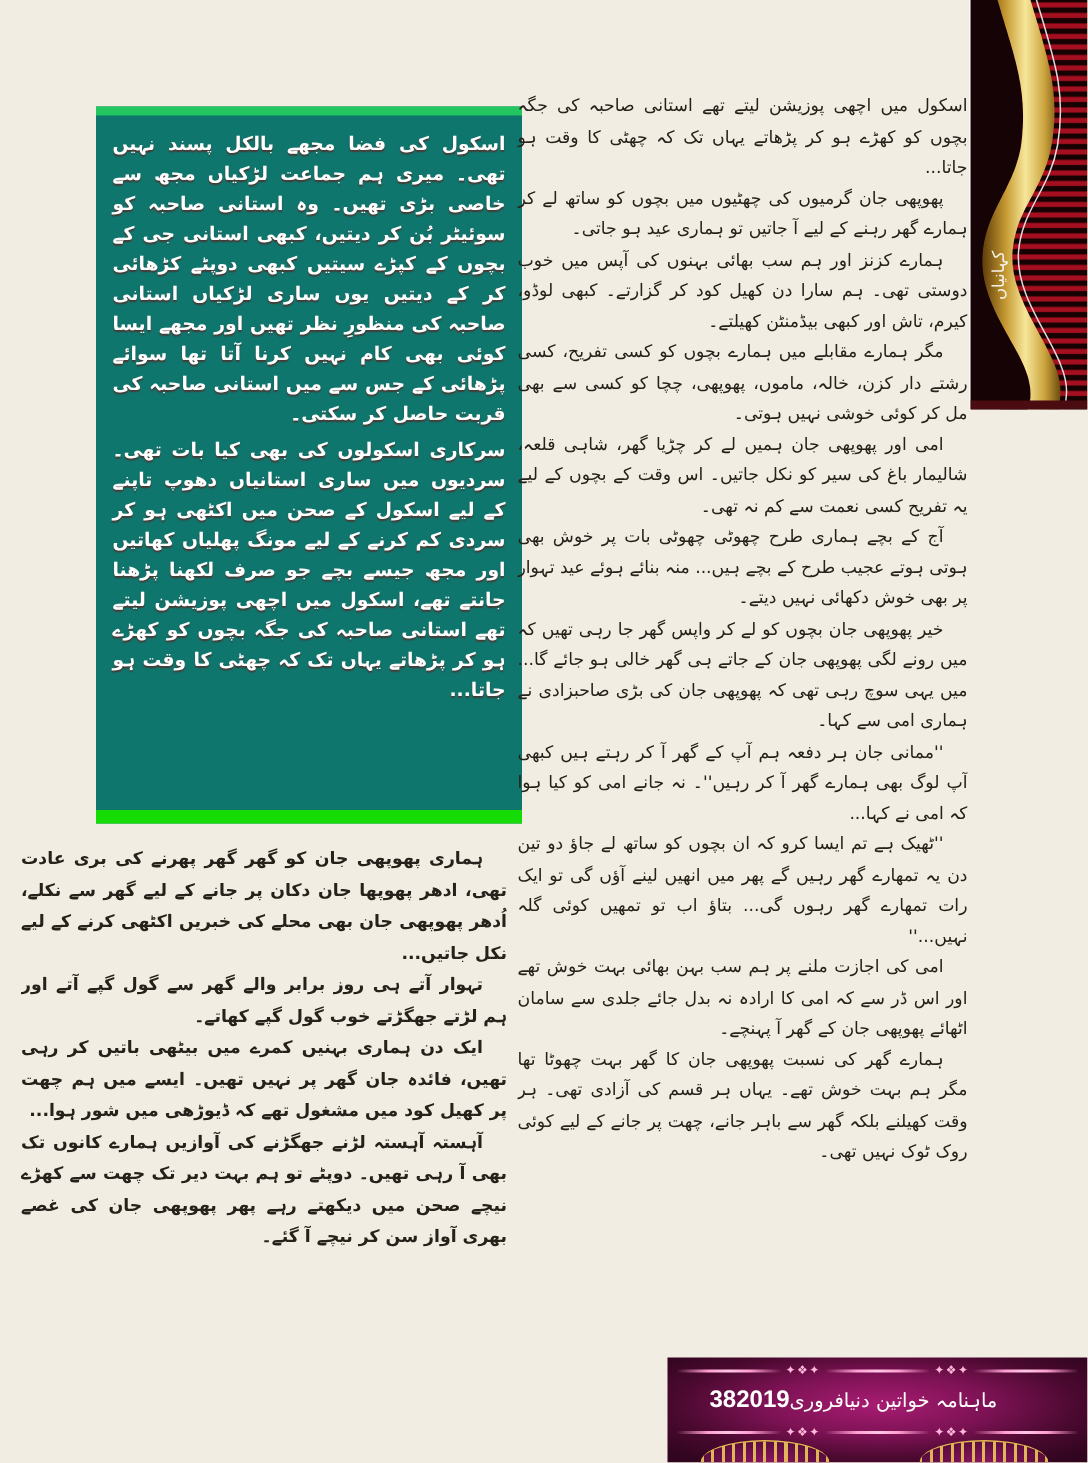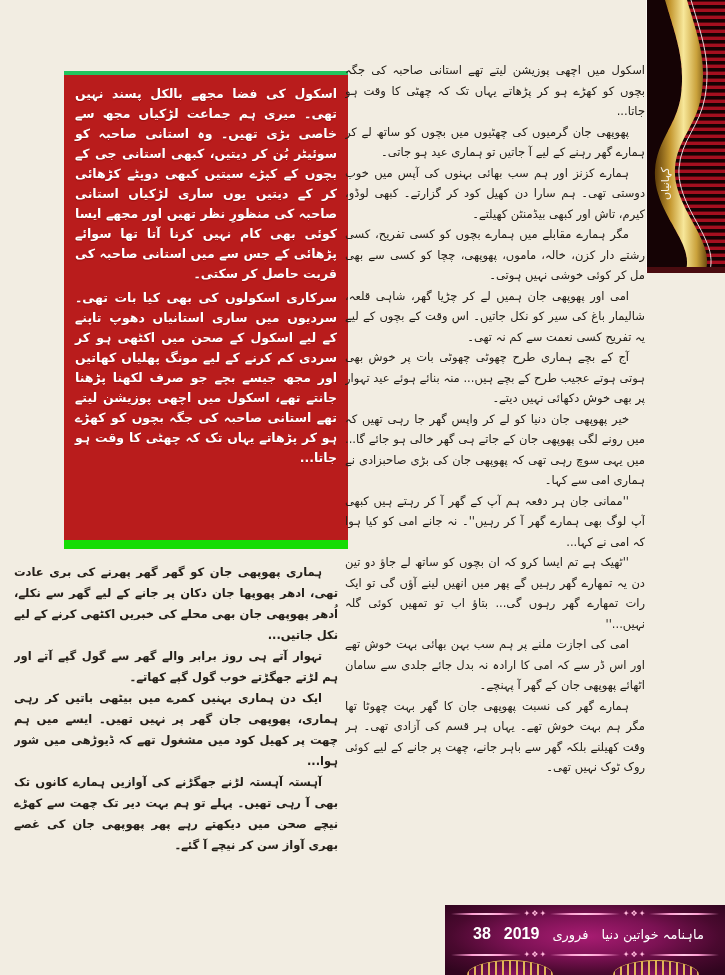--- a/index.html
+++ b/index.html
@@ -15,22 +15,22 @@
   .sidebar{
     position:absolute;top:0;right:0;width:78px;height:273px;
     box-shadow:-1px 0 0 rgba(255,255,255,.6);
   }
   .sidebar svg{display:block;width:100%;height:100%;}
 
   
   .red-box{
     position:absolute;left:64px;top:71px;width:284px;height:478px;
     box-sizing:border-box;
-    background:#b91c1c;
-    border-top:4px solid #22c55e;
+    background:#0f766e;
+    border-top:6px solid #22c55e;
     border-bottom:9px solid #15dc05;
     padding:9px 11px 6px 11px;
     direction:rtl;text-align:justify;
     color:#ffffff;font-weight:bold;
     font-size:12.5px;line-height:20px;
     overflow:hidden;
     text-shadow:0 1px 1px rgba(120,10,5,.55);
   }
   .red-box p{margin:0 0 4px 0;}
 
@@ -50,21 +50,21 @@
     background:
       radial-gradient(ellipse 65% 70% at 50% 45%, #a81c72 0%, #7c1254 42%, #4a092f 74%, #31051f 100%);
     display:flex;flex-direction:column;
     box-sizing:border-box;padding-top:3px;
   }
   .orn{display:flex;align-items:center;height:11px;padding:0 6px;}
   .orn .seg{flex:1;height:2px;background:linear-gradient(90deg,transparent,#ff9ed2 30%,#ffc7e4 50%,#ff9ed2 70%,transparent);}
   .orn .motif{color:#ffb7da;font-size:8px;line-height:8px;padding:0 3px;letter-spacing:1px;}
   .footer-row{
     flex:1;display:flex;direction:ltr;align-items:center;
-    gap:13px;padding:0 10px 0 28px;color:#ffffff;
+    gap:0;padding:0 10px 0 28px;color:#ffffff;
   }
   .footer-row .num{font-family:"Liberation Sans",sans-serif;font-weight:bold;font-size:16px;}
   .footer-row .urdu{font-size:13px;white-space:nowrap;}
   .fans{position:relative;height:15px;}
   .fan{
     position:absolute;bottom:0;width:86px;height:14px;
     border-radius:100% 100% 0 0 / 200% 200% 0 0;
     background:
       repeating-linear-gradient(90deg, rgba(231,190,90,.95) 0 2px, rgba(140,21,98,.15) 2px 7px),
       radial-gradient(ellipse at 50% 100%, #8c1562 0%, #42082c 90%);
@@ -108,32 +108,32 @@
     <p>سرکاری اسکولوں کی بھی کیا بات تھی۔ سردیوں میں ساری استانیاں دھوپ تاپنے کے لیے اسکول کے صحن میں اکٹھی ہو کر سردی کم کرنے کے لیے مونگ پھلیاں کھاتیں اور مجھ جیسے بچے جو صرف لکھنا پڑھنا جانتے تھے، اسکول میں اچھی پوزیشن لیتے تھے استانی صاحبہ کی جگہ بچوں کو کھڑے ہو کر پڑھاتے یہاں تک کہ چھٹی کا وقت ہو جاتا...</p>
   </div>
 
   <div class="col col-right">
     <p>اسکول میں اچھی پوزیشن لیتے تھے استانی صاحبہ کی جگہ بچوں کو کھڑے ہو کر پڑھاتے یہاں تک کہ چھٹی کا وقت ہو جاتا...</p>
     <p class="ind">پھوپھی جان گرمیوں کی چھٹیوں میں بچوں کو ساتھ لے کر ہمارے گھر رہنے کے لیے آ جاتیں تو ہماری عید ہو جاتی۔</p>
     <p class="ind">ہمارے کزنز اور ہم سب بھائی بہنوں کی آپس میں خوب دوستی تھی۔ ہم سارا دن کھیل کود کر گزارتے۔ کبھی لوڈو، کیرم، تاش اور کبھی بیڈمنٹن کھیلتے۔</p>
     <p class="ind">مگر ہمارے مقابلے میں ہمارے بچوں کو کسی تفریح، کسی رشتے دار کزن، خالہ، ماموں، پھوپھی، چچا کو کسی سے بھی مل کر کوئی خوشی نہیں ہوتی۔</p>
     <p class="ind">امی اور پھوپھی جان ہمیں لے کر چڑیا گھر، شاہی قلعہ، شالیمار باغ کی سیر کو نکل جاتیں۔ اس وقت کے بچوں کے لیے یہ تفریح کسی نعمت سے کم نہ تھی۔</p>
     <p class="ind">آج کے بچے ہماری طرح چھوٹی چھوٹی بات پر خوش بھی ہوتی ہوتے عجیب طرح کے بچے ہیں... منہ بنائے ہوئے عید تہوار پر بھی خوش دکھائی نہیں دیتے۔</p>
-    <p class="ind">خیر پھوپھی جان دنیا کو لے کر واپس گھر جا رہی تھیں کہ میں رونے لگی پھوپھی جان کے جاتے ہی گھر خالی ہو جائے گا... میں یہی سوچ رہی تھی کہ پھوپھی جان کی بڑی صاحبزادی نے ہماری امی سے کہا۔</p>
+    <p class="ind">خیر پھوپھی جان بچوں کو لے کر واپس گھر جا رہی تھیں کہ میں رونے لگی پھوپھی جان کے جاتے ہی گھر خالی ہو جائے گا... میں یہی سوچ رہی تھی کہ پھوپھی جان کی بڑی صاحبزادی نے ہماری امی سے کہا۔</p>
     <p class="ind">''ممانی جان ہر دفعہ ہم آپ کے گھر آ کر رہتے ہیں کبھی آپ لوگ بھی ہمارے گھر آ کر رہیں''۔ نہ جانے امی کو کیا ہوا کہ امی نے کہا...</p>
     <p class="ind">''ٹھیک ہے تم ایسا کرو کہ ان بچوں کو ساتھ لے جاؤ دو تین دن یہ تمھارے گھر رہیں گے پھر میں انھیں لینے آؤں گی تو ایک رات تمھارے گھر رہوں گی... بتاؤ اب تو تمھیں کوئی گلہ نہیں...''</p>
     <p class="ind">امی کی اجازت ملنے پر ہم سب بہن بھائی بہت خوش تھے اور اس ڈر سے کہ امی کا ارادہ نہ بدل جائے جلدی سے سامان اٹھائے پھوپھی جان کے گھر آ پہنچے۔</p>
     <p class="ind">ہمارے گھر کی نسبت پھوپھی جان کا گھر بہت چھوٹا تھا مگر ہم بہت خوش تھے۔ یہاں ہر قسم کی آزادی تھی۔ ہر وقت کھیلنے بلکہ گھر سے باہر جانے، چھت پر جانے کے لیے کوئی روک ٹوک نہیں تھی۔</p>
   </div>
 
   <div class="col col-left">
     <p class="ind">ہماری پھوپھی جان کو گھر گھر پھرنے کی بری عادت تھی، ادھر پھوپھا جان دکان پر جانے کے لیے گھر سے نکلے، اُدھر پھوپھی جان بھی محلے کی خبریں اکٹھی کرنے کے لیے نکل جاتیں...</p>
     <p class="ind">تہوار آتے ہی روز برابر والے گھر سے گول گپے آتے اور ہم لڑتے جھگڑتے خوب گول گپے کھاتے۔</p>
-    <p class="ind">ایک دن ہماری بہنیں کمرے میں بیٹھی باتیں کر رہی ہماری، پھوپھی جان گھر پر نہیں تھیں۔ ایسے میں ہم چھت پر کھیل کود میں مشغول تھے کہ ڈیوڑھی میں شور ہوا...</p>
-    <p class="ind">آہستہ آہستہ لڑنے جھگڑنے کی آوازیں ہمارے کانوں تک بھی آ رہی تھیں۔ پہلے تو ہم بہت دیر تک چھت سے کھڑے نیچے صحن میں دیکھتے رہے پھر پھوپھی جان کی غصے بھری آواز سن کر نیچے آ گئے۔</p>
+    <p class="ind">ایک دن ہماری بہنیں کمرے میں بیٹھی باتیں کر رہی تھیں، فائدہ جان گھر پر نہیں تھیں۔ ایسے میں ہم چھت پر کھیل کود میں مشغول تھے کہ ڈیوڑھی میں شور ہوا...</p>
+    <p class="ind">آہستہ آہستہ لڑنے جھگڑنے کی آوازیں ہمارے کانوں تک بھی آ رہی تھیں۔ دوپٹے تو ہم بہت دیر تک چھت سے کھڑے نیچے صحن میں دیکھتے رہے پھر پھوپھی جان کی غصے بھری آواز سن کر نیچے آ گئے۔</p>
   </div>
 
   <div class="footer">
     <div class="orn">
       <span class="seg"></span>
       <span class="motif">✦❖✦</span>
       <span class="seg"></span>
       <span class="motif">✦❖✦</span>
       <span class="seg"></span>
     </div>

